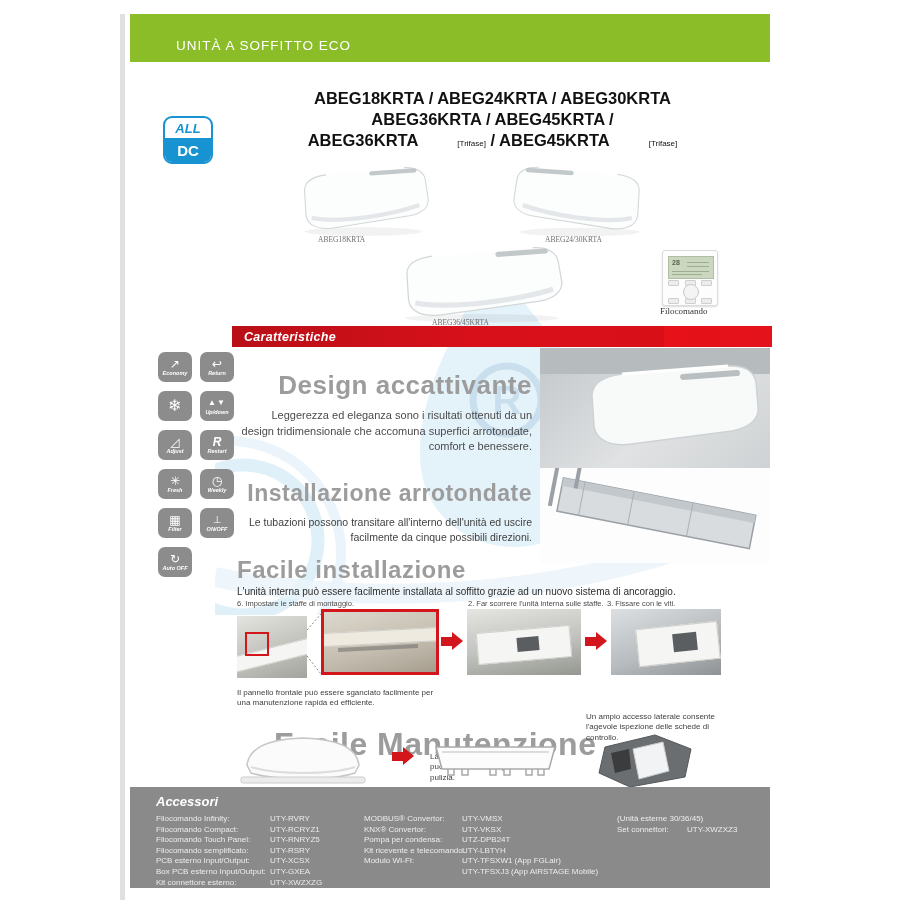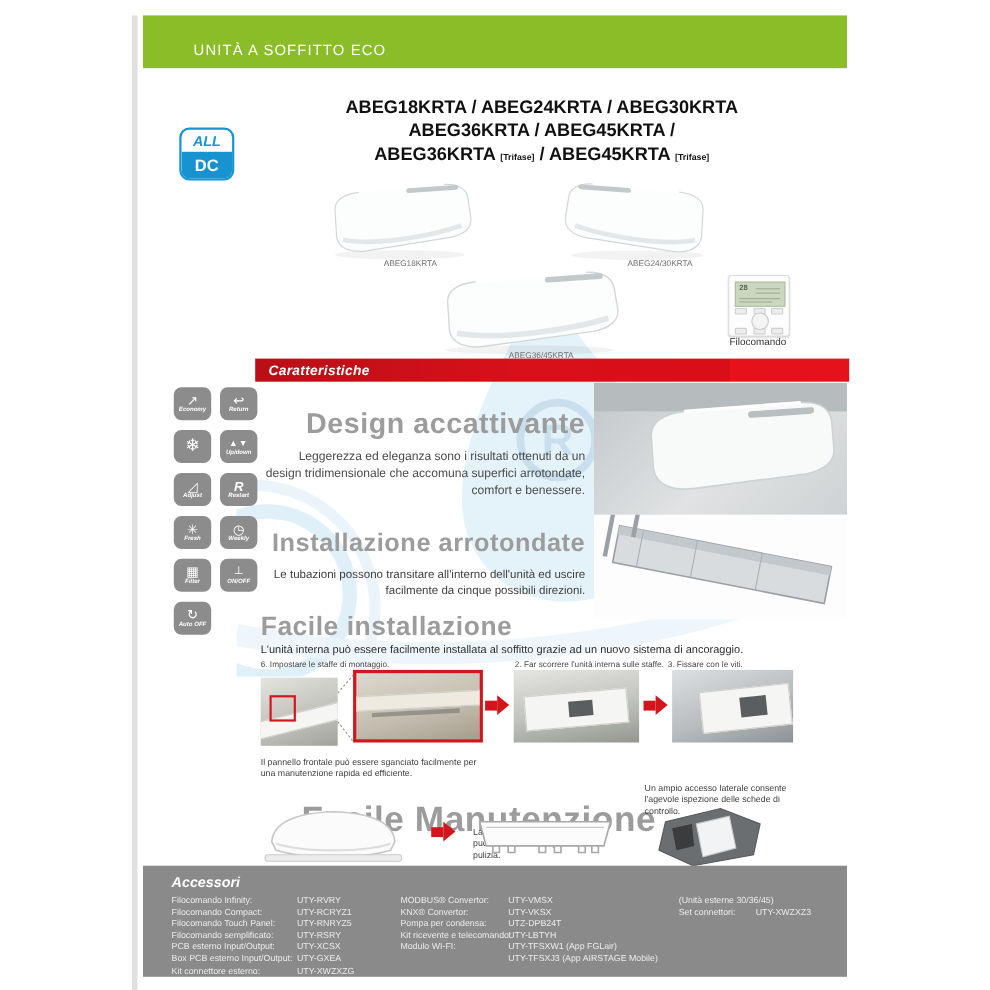--- a/index.html
+++ b/index.html
@@ -9,28 +9,28 @@
 
   
   .page-edge{left:120px;top:14px;width:5px;height:886px;background:#c6c6c6;opacity:.55;}
 
   
   .green-banner{left:130px;top:14px;width:640px;height:48px;background:#8BBD29;display:flex;align-items:flex-end;}
   .green-banner span{color:#fff;font-size:13.5px;letter-spacing:1px;margin:0 0 9px 46px;}
 
   
   .models{left:295px;top:88px;width:395px;text-align:center;font-weight:bold;font-size:16.5px;line-height:21px;color:#111;}
-  .models .suffix{font-size:8px;font-weight:bold;}
+  .models .suffix{font-size:8px;font-weight:normal;margin-left:35px;}
 
   
   .alldc{left:163px;top:116px;width:46px;height:44px;border:2px solid #1793D1;border-radius:9px;overflow:hidden;background:#fff;}
   .alldc .top{height:20px;display:flex;align-items:center;justify-content:center;color:#1793D1;font-style:italic;font-weight:bold;font-size:13px;}
   .alldc .bot{height:24px;background:#1793D1;display:flex;align-items:center;justify-content:center;color:#fff;font-weight:bold;font-size:15px;}
 
-  .prod-label{font-size:7.5px;color:#6e6e6e;text-align:center;}
+  .prod-label{font-size:7.5px;color:#6e6e6e;font-family:Liberation Serif, serif;}
 
   
   .wm{left:215px;top:245px;width:480px;height:370px;pointer-events:none;}
 
   
   .red-banner{left:232px;top:326px;width:540px;height:21px;
     background:linear-gradient(90deg,#b90f17 0%,#d8101a 45%,#d90f18 80%,#e61119 80%,#e4121b 100%);
     display:flex;align-items:center;}
   .red-banner span{color:#fff;font-style:italic;font-weight:bold;font-size:12.5px;margin-left:12px;letter-spacing:.3px;}
 

